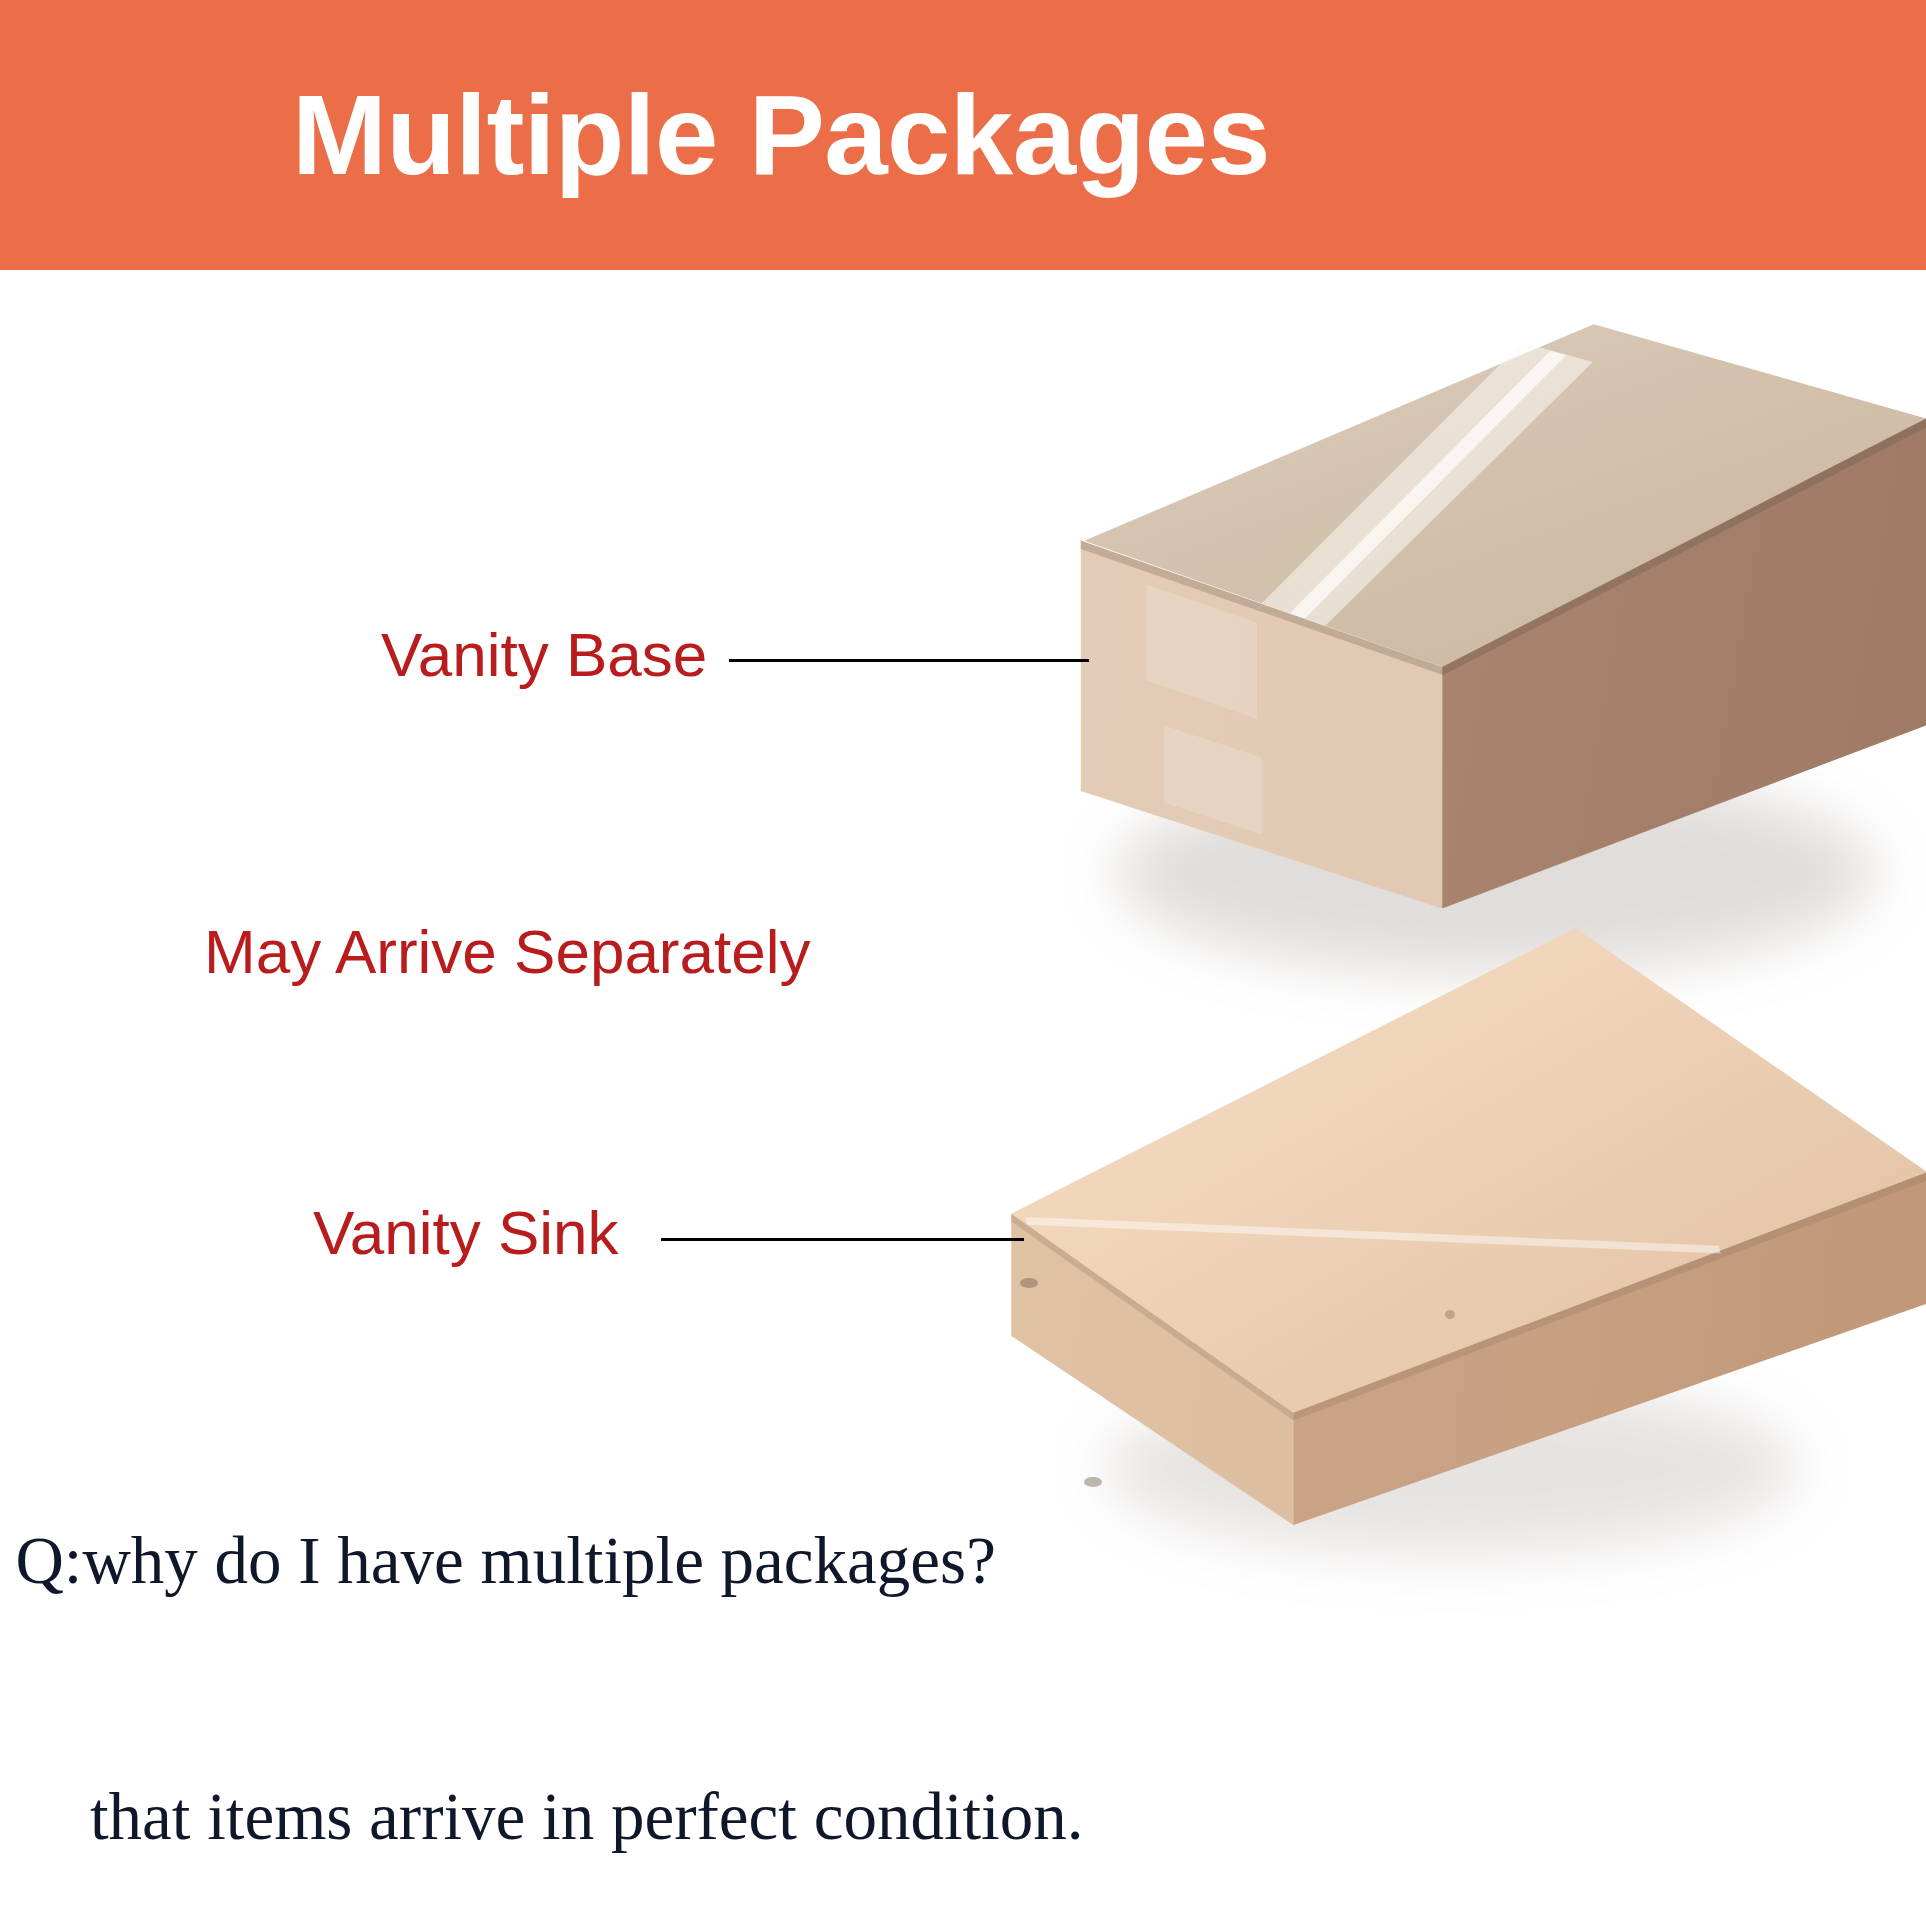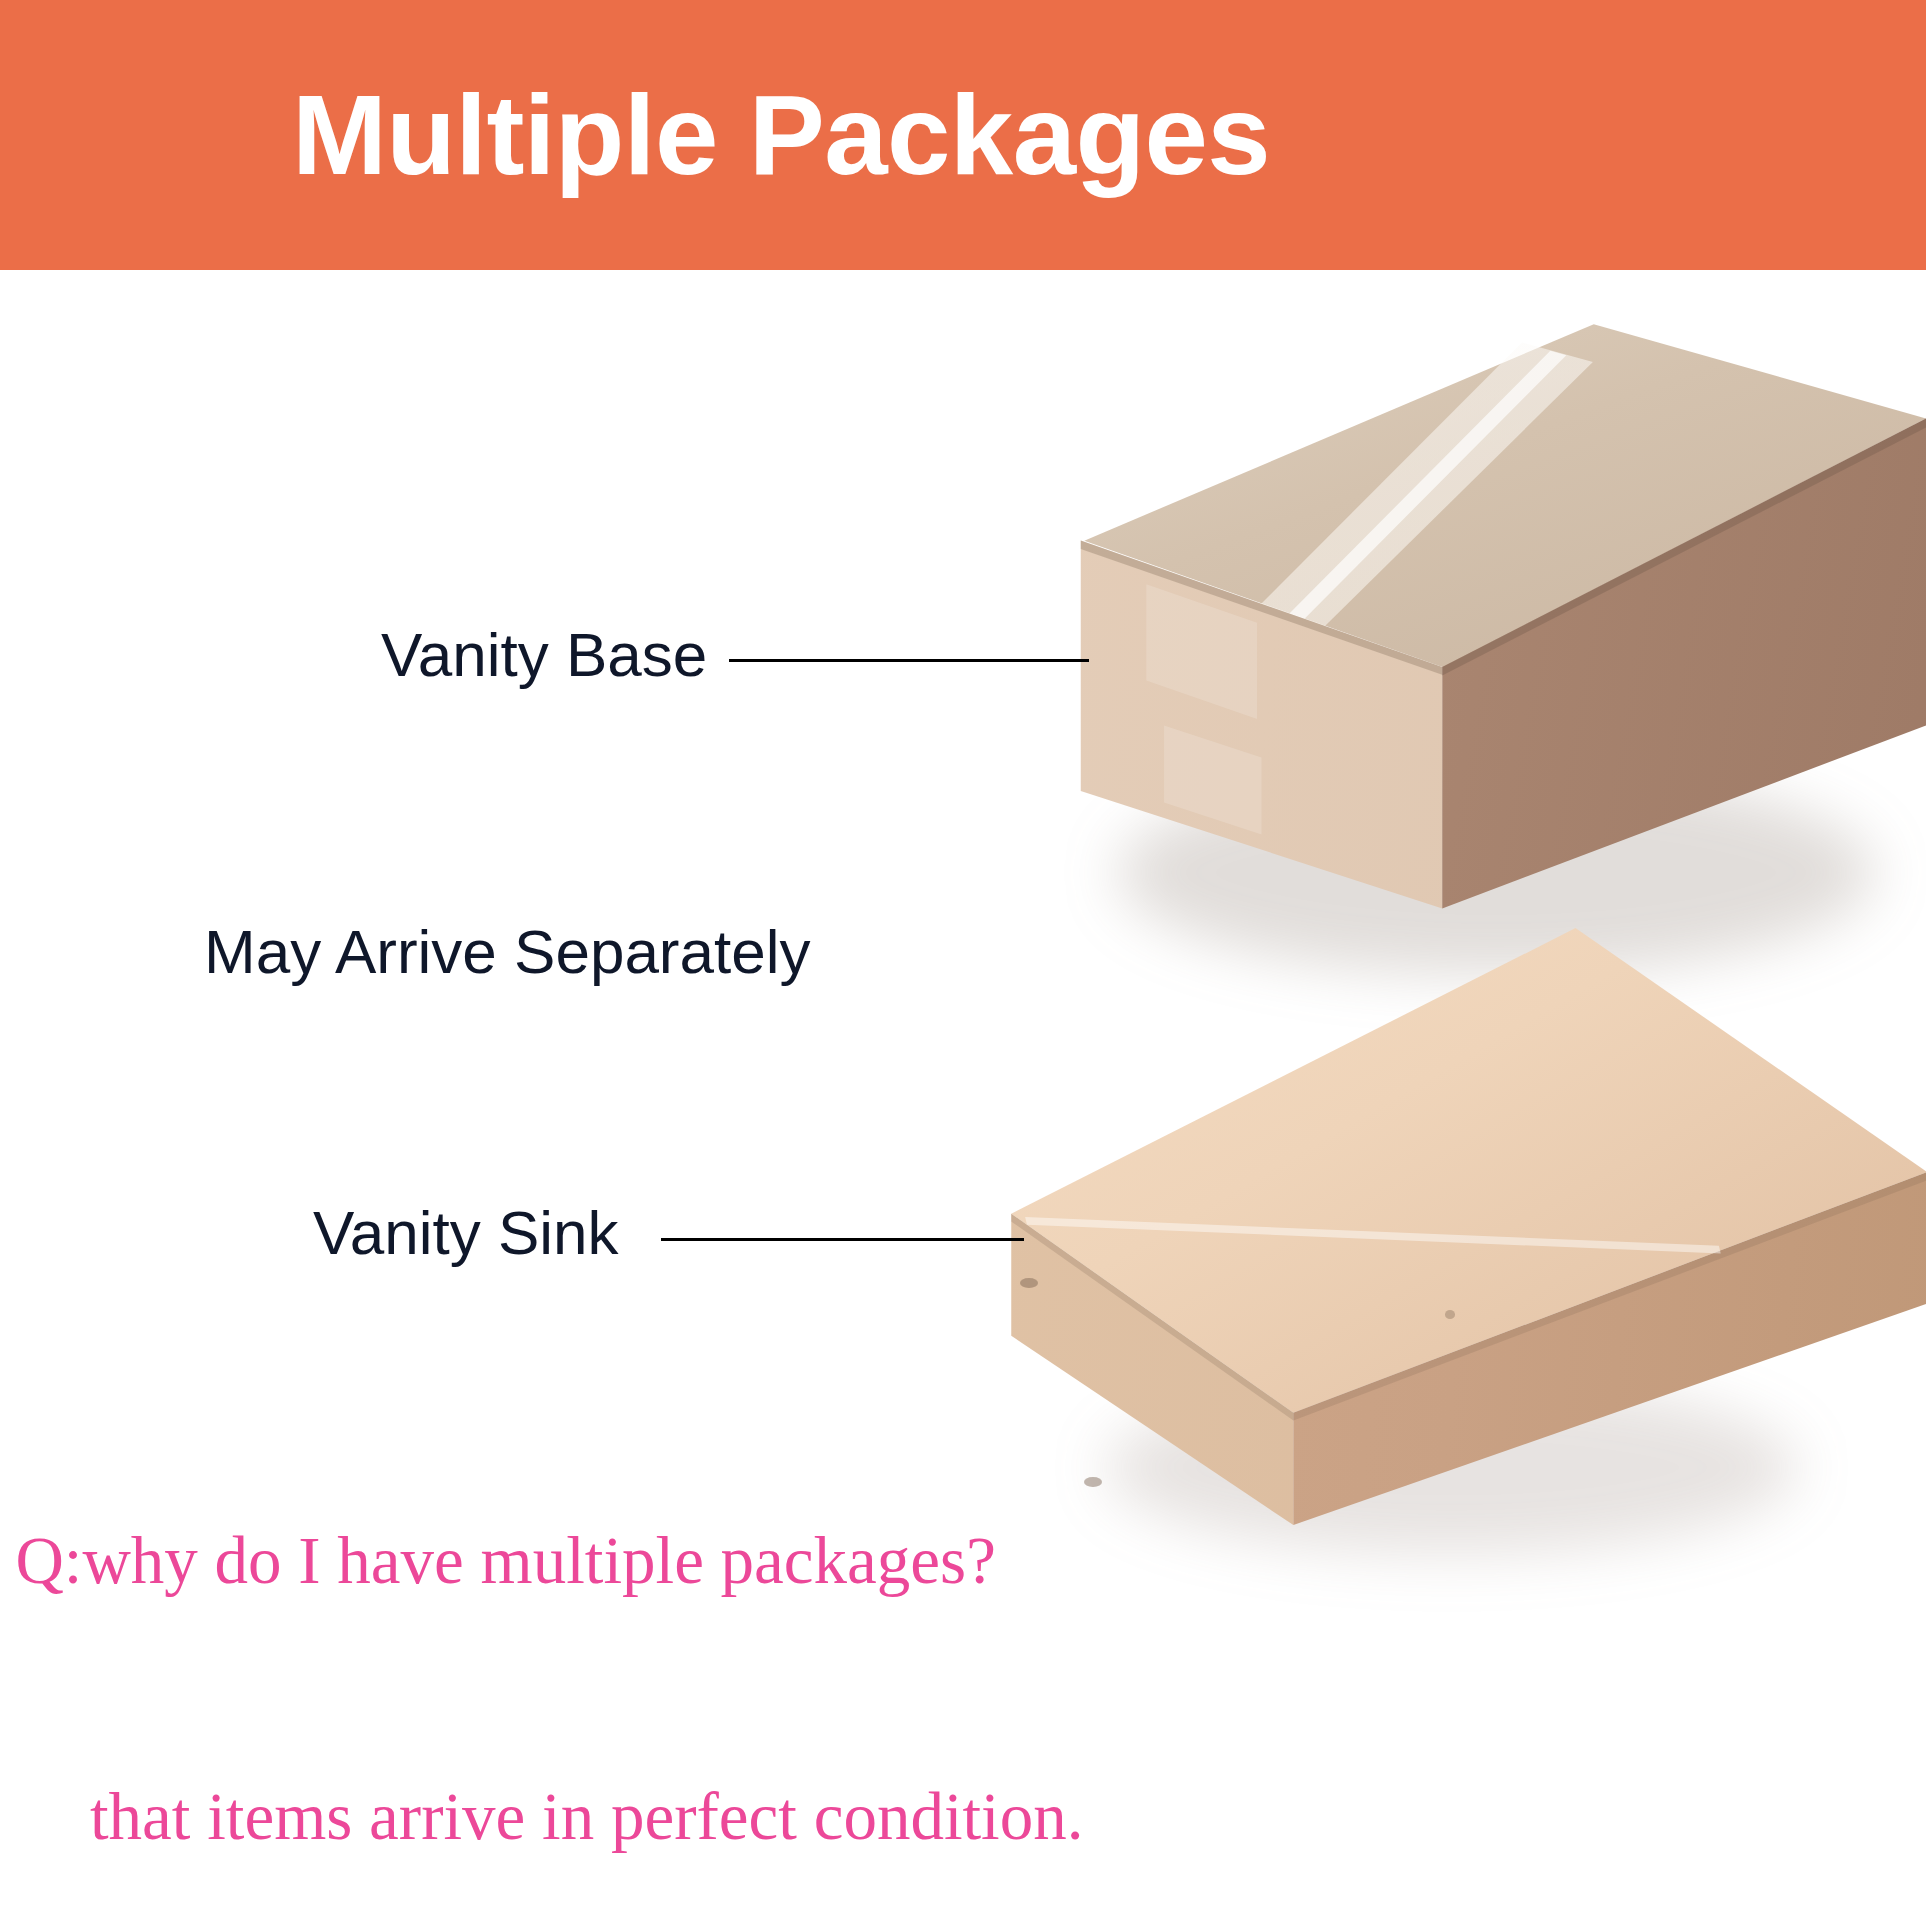--- a/index.html
+++ b/index.html
@@ -39,21 +39,21 @@
     font-weight: bold;
     font-size: 114px;
     letter-spacing: -0.6px;
     line-height: 1;
     white-space: nowrap;
   }
 
   
   .callout-label {
     position: absolute;
-    color: #0f172a;
+    color: #b91c1c;
     font-family: "Liberation Sans", sans-serif;
     font-weight: normal;
     font-size: 62px;
     line-height: 1;
     white-space: nowrap;
   }
   #label-vanity-base { left: 381px; top: 624px; }
   #label-may-arrive  { left: 204px; top: 921px; }
   #label-vanity-sink { left: 313px; top: 1202px; }
 
@@ -184,21 +184,21 @@
     border-radius: 50%;
     background: rgba(120, 96, 78, 0.45);
   }
   #notch-a { left: 18px;  top: 366px; }
   #notch-b { left: 82px; top: 565px; }
   #notch-c { left: 443px; top: 398px; width: 10.3px; height: 9px; background: rgba(120,96,78,0.35); }
 
   
   .qa-line {
     position: absolute;
-    color: #ec4899;
+    color: #0f172a;
     font-family: "Liberation Serif", serif;
     font-size: 67px;
     line-height: 1;
     white-space: nowrap;
   }
   #qa-question { left: 15.4px;  top: 1527px; }
   #qa-answer-1 { left: 15.4px;  top: 1642px; }
   #qa-answer-2 { left: 90px; top: 1758px; margin-top: 25px; }
 </style>
 </head>

